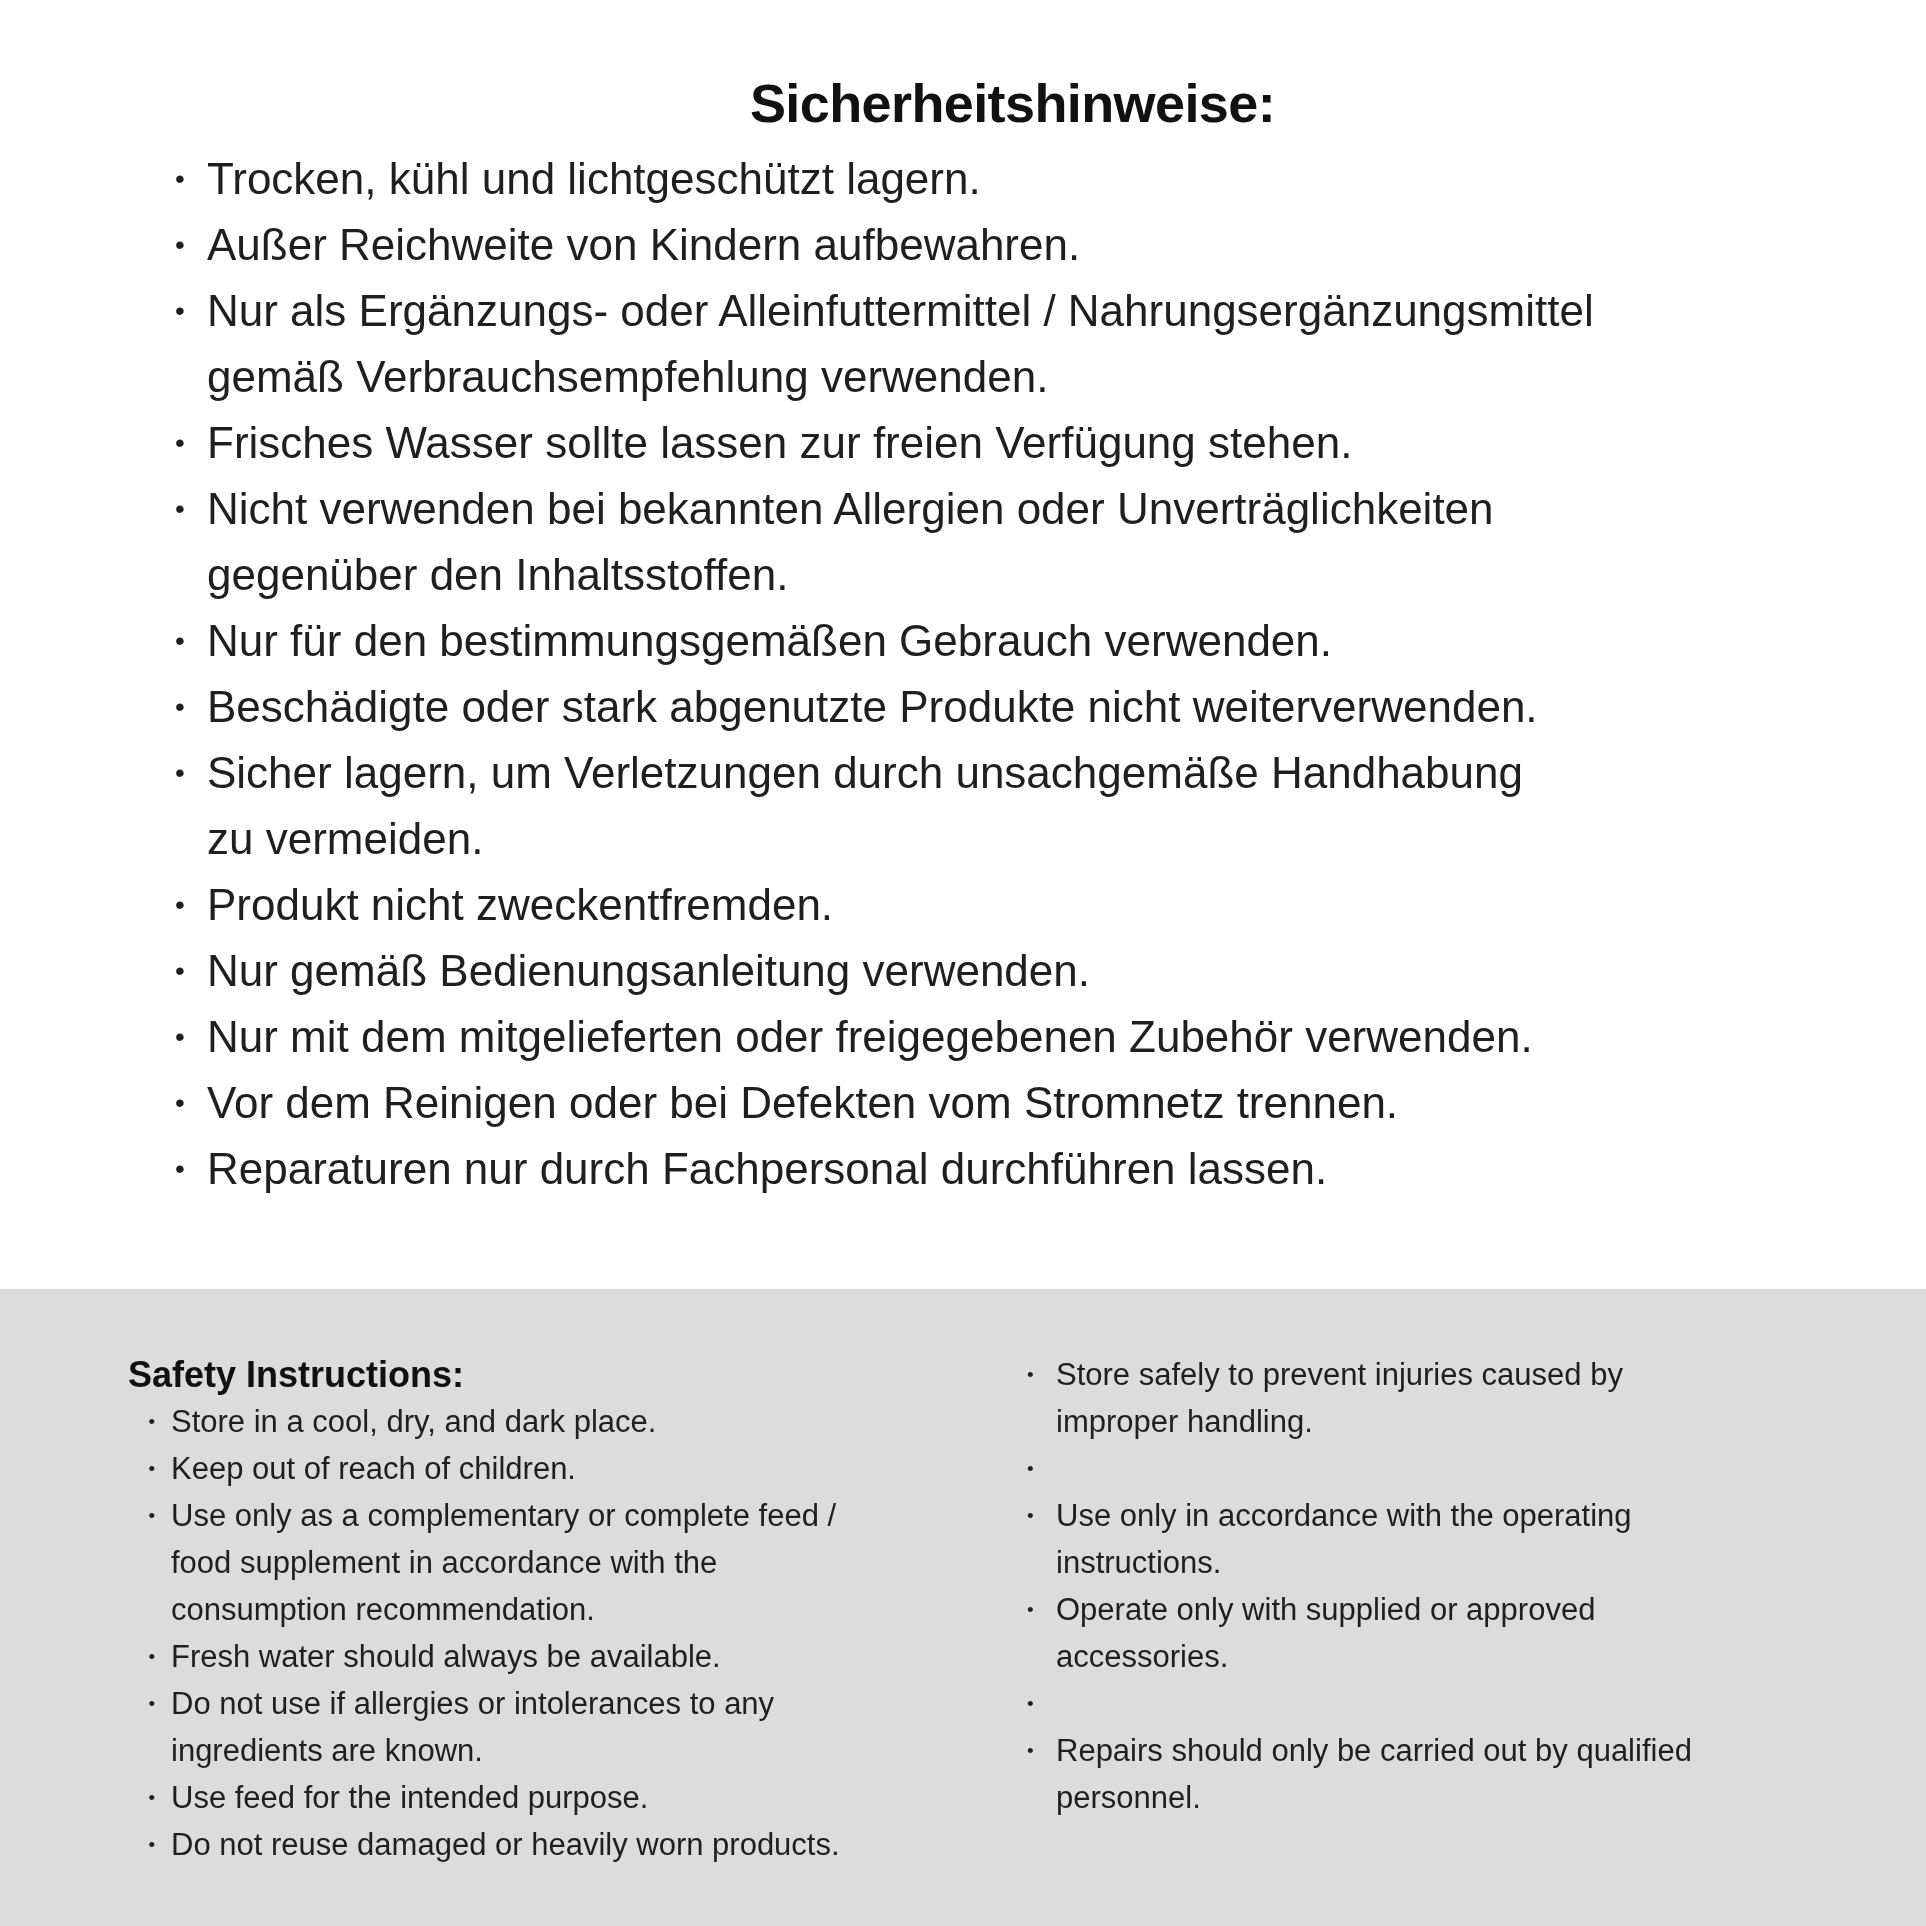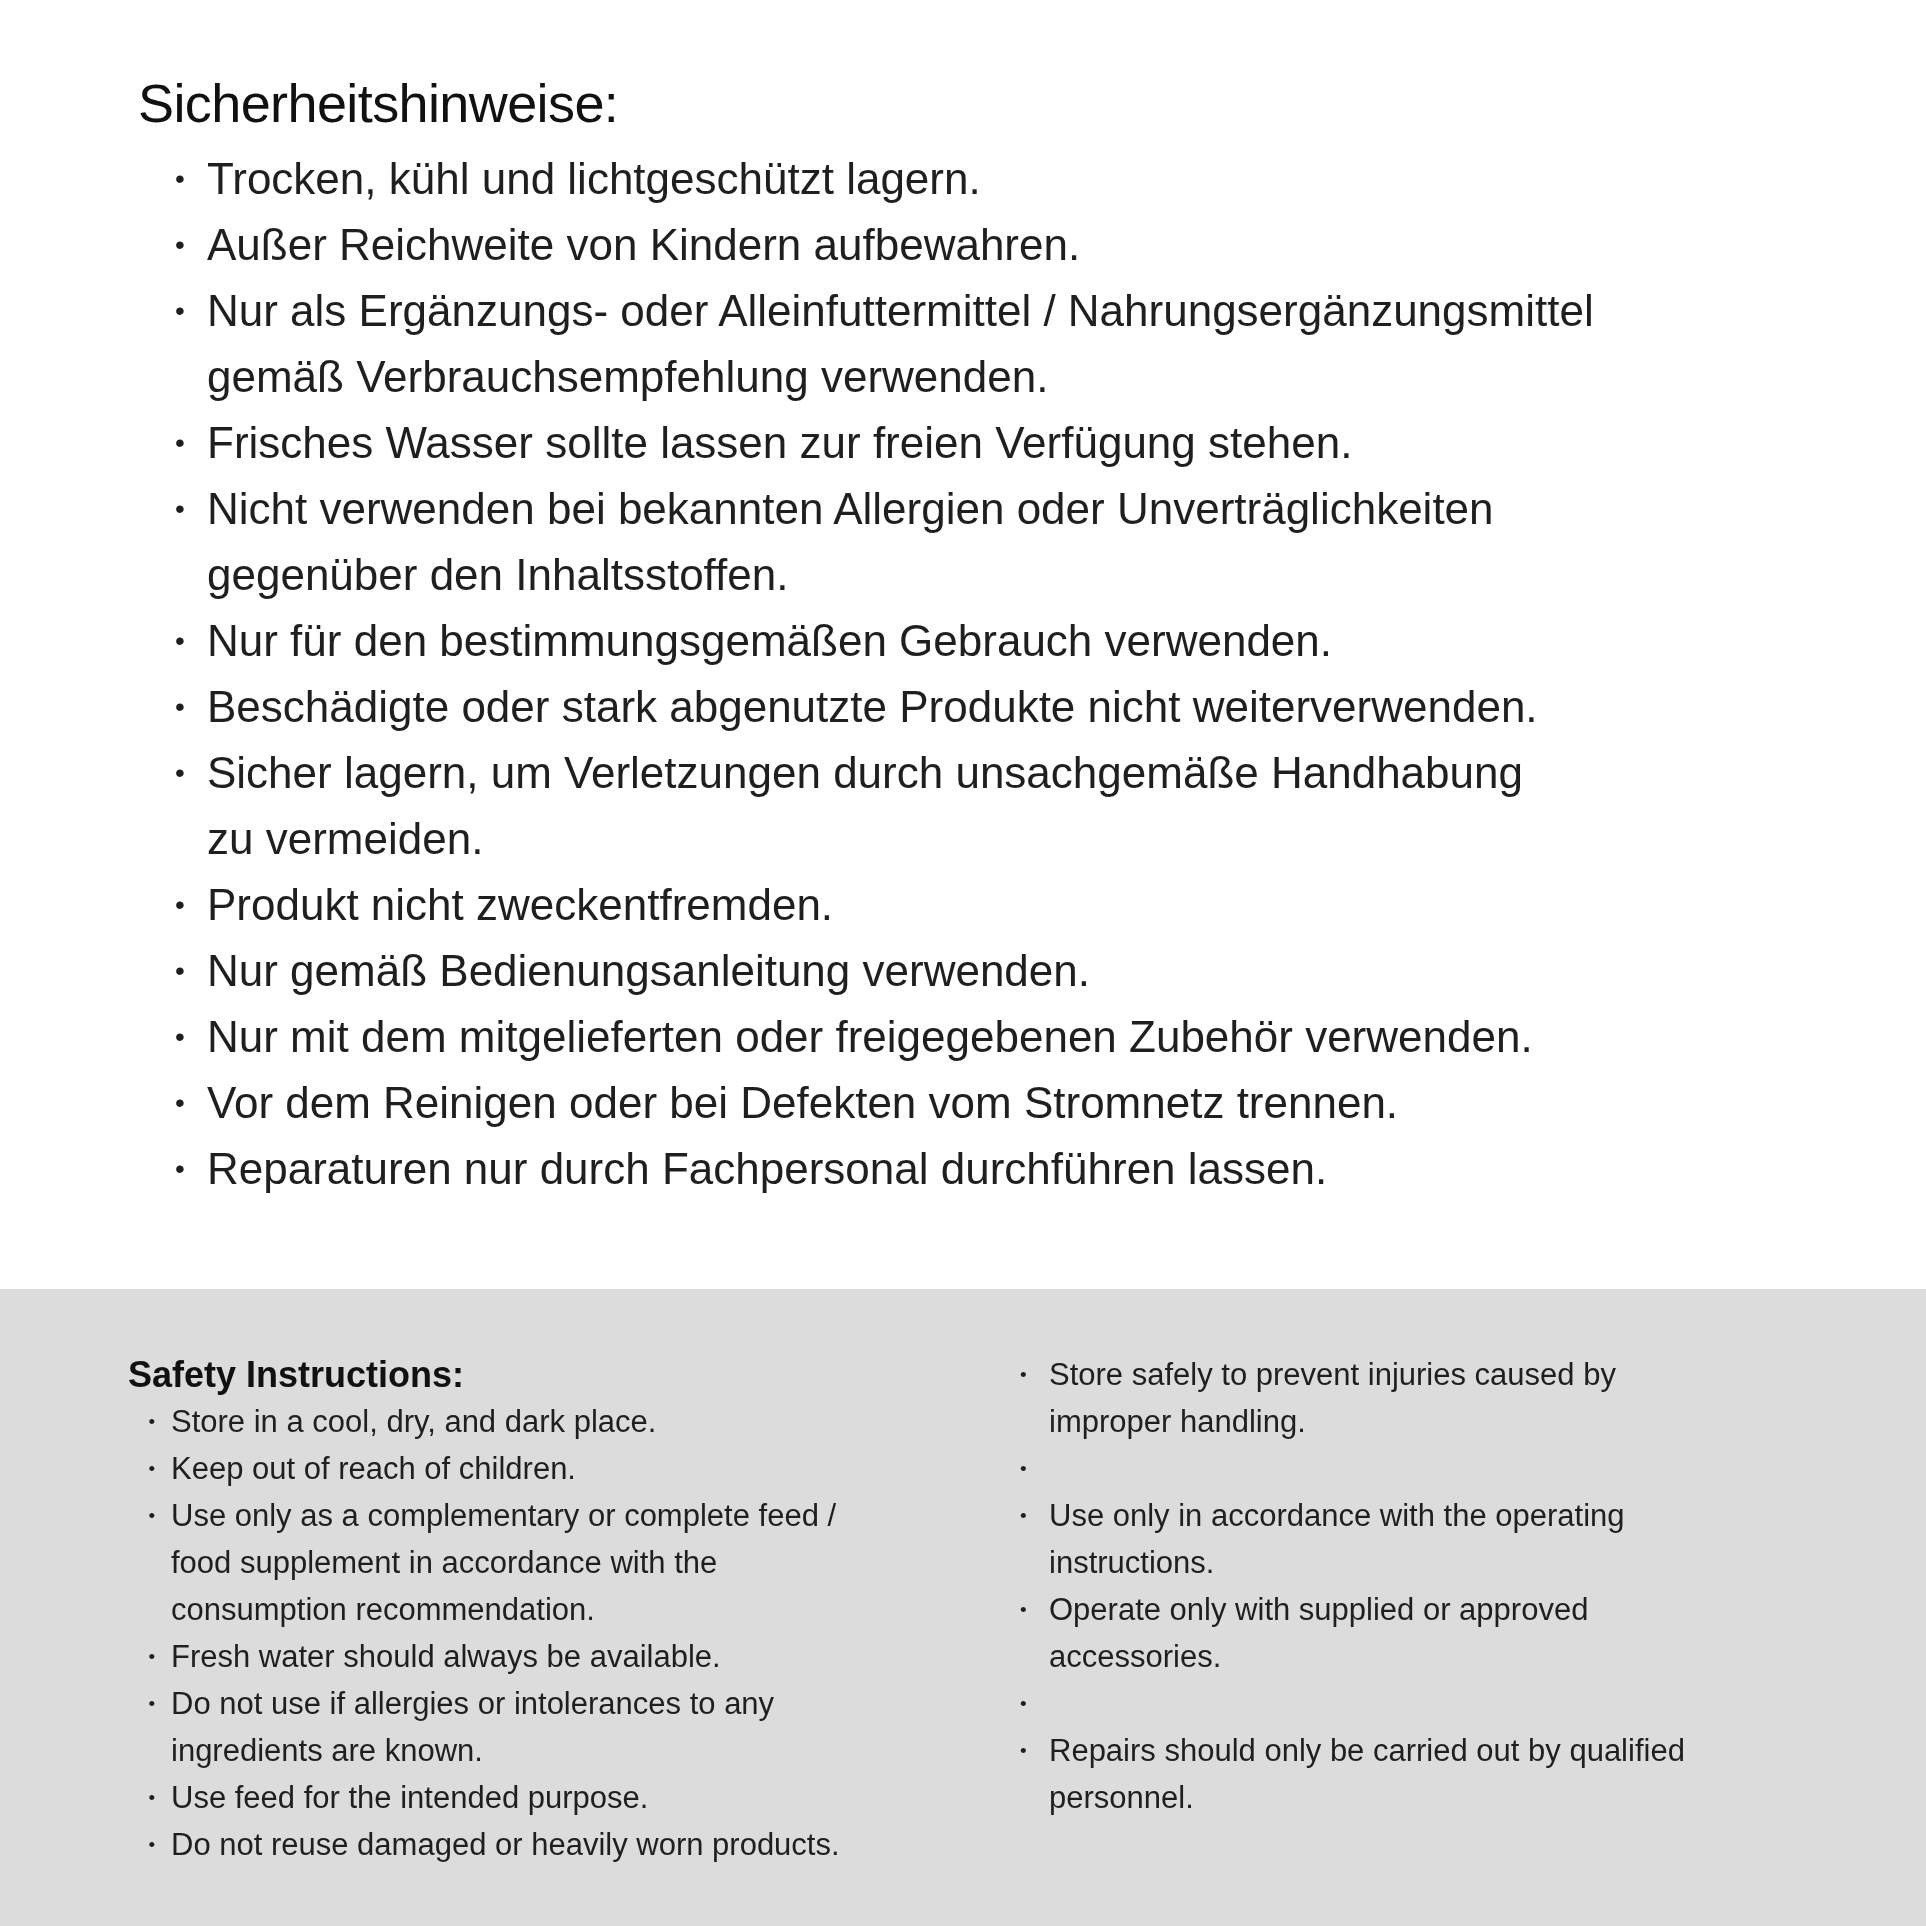--- a/index.html
+++ b/index.html
@@ -17,24 +17,25 @@
   .section-de {
     width: 1926px;
     height: 1289px;
     background: #ffffff;
     padding: 76px 39px 0 138px;
     overflow: hidden;
   }
   .de-heading {
     font-size: 54px;
     line-height: 1;
-    font-weight: 400;
+    font-weight: 700;
     color: #111111;
     margin: 0;
     letter-spacing: -0.6px;
+    text-align: center;
   }
   .de-list {
     margin: 16px 0 0 0;
     padding: 0;
     list-style: none;
   }
   .de-list li {
     display: flex;
     align-items: flex-start;
     font-size: 44px;
@@ -51,20 +52,21 @@
   .item-text { white-space: pre-line; }
 
   
   .section-en {
     width: 1926px;
     height: 638px;
     background: #dcdcdc;
     padding: 62px 39px 0 128px;
     display: flex;
     overflow: hidden;
+    gap: 7px;
   }
   .en-col-left  { width: 892px; flex: 0 0 auto; }
   .en-col-right { width: 867px; flex: 0 0 auto; }
   .en-heading {
     font-size: 36px;
     line-height: 47px;
     font-weight: 700;
     color: #111111;
     margin: 0;
   }

